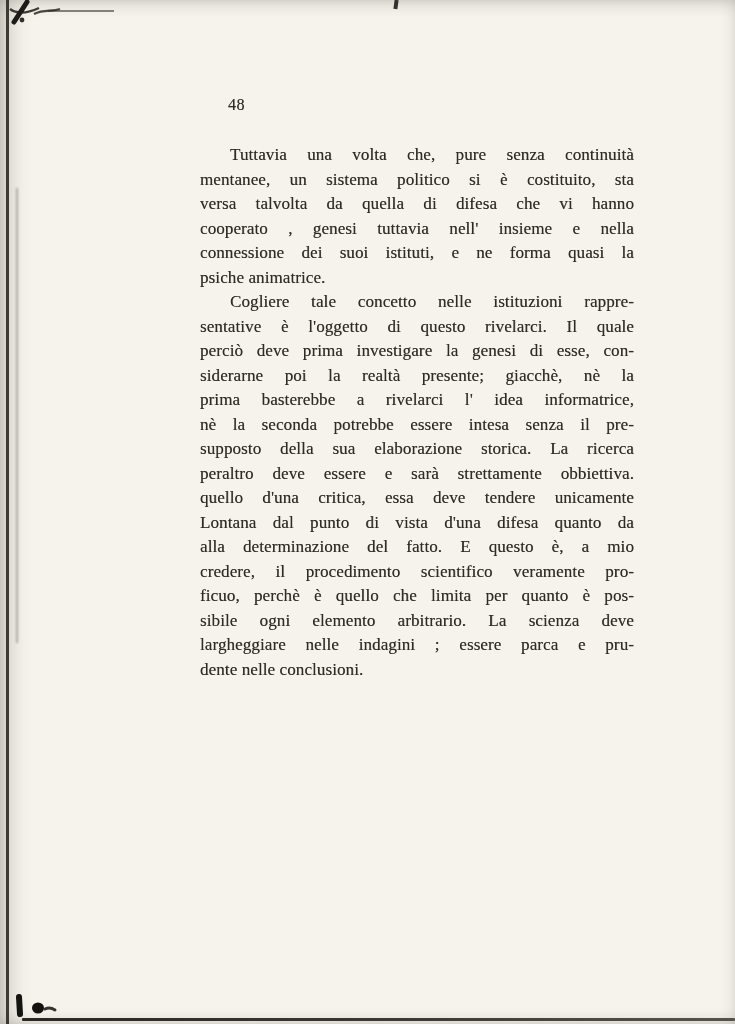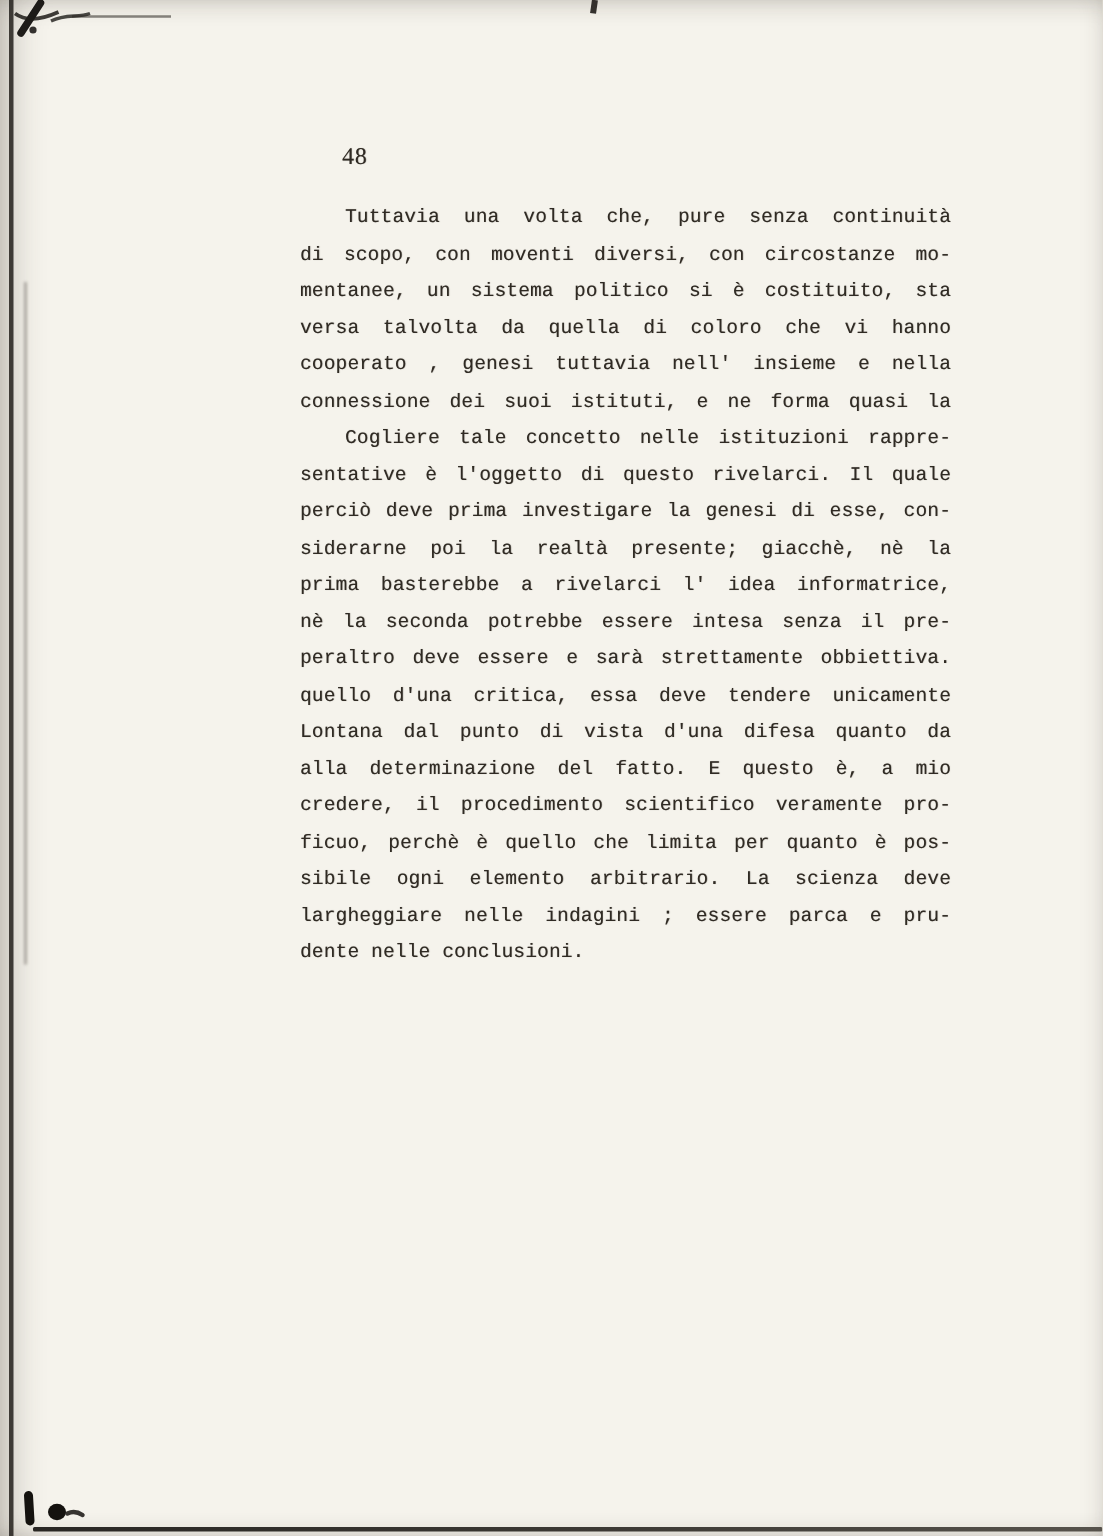--- a/index.html
+++ b/index.html
@@ -39,25 +39,24 @@
     background: linear-gradient(90deg, #181613, #2e2b26 55%, #4a463f);
     opacity: .92; border-radius: 1px;
   }
   .page-number {
     position: absolute; left: 228px; top: 96px;
     font-size: 16px; letter-spacing: .5px;
     color: var(--ink, #2f2a23);
     text-shadow: 0.3px 0.3px 0.5px rgba(47, 42, 35, .5);
   }
   .text-block {
-    position: absolute; left: 200px; top: 133px; width: 434px;
+    position: absolute; left: 200px; top: 143px; width: 434px;
     color: var(--ink, #2f2a23);
-    font-size: 13px;
+    font-size: 17px;
     text-shadow: 0.3px 0.3px 0.5px rgba(47, 42, 35, .5);
-    font-family: Liberation Mono, monospace;
   }
   .line {
     line-height: 24.5px; height: 24.5px;
     text-align: justify; text-align-last: justify;
     letter-spacing: .1px;
     overflow: hidden;
     hyphens: none;
   }
   .line.indent { text-indent: 30px; }
   .line.last { text-align: left; text-align-last: left; }
@@ -77,33 +76,34 @@
 
   <div class="top-mark"></div>
   <div class="binding-line"></div>
   <div class="left-streak"></div>
 
   <div class="page-number">48</div>
 
   <div class="text-block">
     <div class="para">
       <div class="line indent">Tuttavia una volta che, pure senza continuità</div>
-      <div class="line">di scopo, con moventi diversi, con circostanze mo-</div>
       <div class="line">mentanee, un sistema politico si è costituito, sta</div>
-      <div class="line">versa talvolta da quella di coloro che vi hanno</div>
+      <div class="line">versa talvolta da quella di difesa che vi hanno</div>
       <div class="line">cooperato , genesi tuttavia nell' insieme e nella</div>
       <div class="line">connessione dei suoi istituti, e ne forma quasi la</div>
+      <div class="line last">psiche animatrice.</div>
     </div>
     <div class="para">
       <div class="line indent">Cogliere tale concetto nelle istituzioni rappre-</div>
       <div class="line">sentative è l'oggetto di questo rivelarci. Il quale</div>
       <div class="line">perciò deve prima investigare la genesi di esse, con-</div>
       <div class="line">siderarne poi la realtà presente; giacchè, nè la</div>
       <div class="line">prima basterebbe a rivelarci l' idea informatrice,</div>
       <div class="line">nè la seconda potrebbe essere intesa senza il pre-</div>
+      <div class="line">supposto della sua elaborazione storica. La ricerca</div>
       <div class="line">peraltro deve essere e sarà strettamente obbiettiva.</div>
       <div class="line">quello d'una critica, essa deve tendere unicamente</div>
       <div class="line">Lontana dal punto di vista d'una difesa quanto da</div>
       <div class="line">alla determinazione del fatto. E questo è, a mio</div>
       <div class="line">credere, il procedimento scientifico veramente pro-</div>
       <div class="line">ficuo, perchè è quello che limita per quanto è pos-</div>
       <div class="line">sibile ogni elemento arbitrario. La scienza deve</div>
       <div class="line">largheggiare nelle indagini ; essere parca e pru-</div>
       <div class="line last">dente nelle conclusioni.</div>
     </div>

